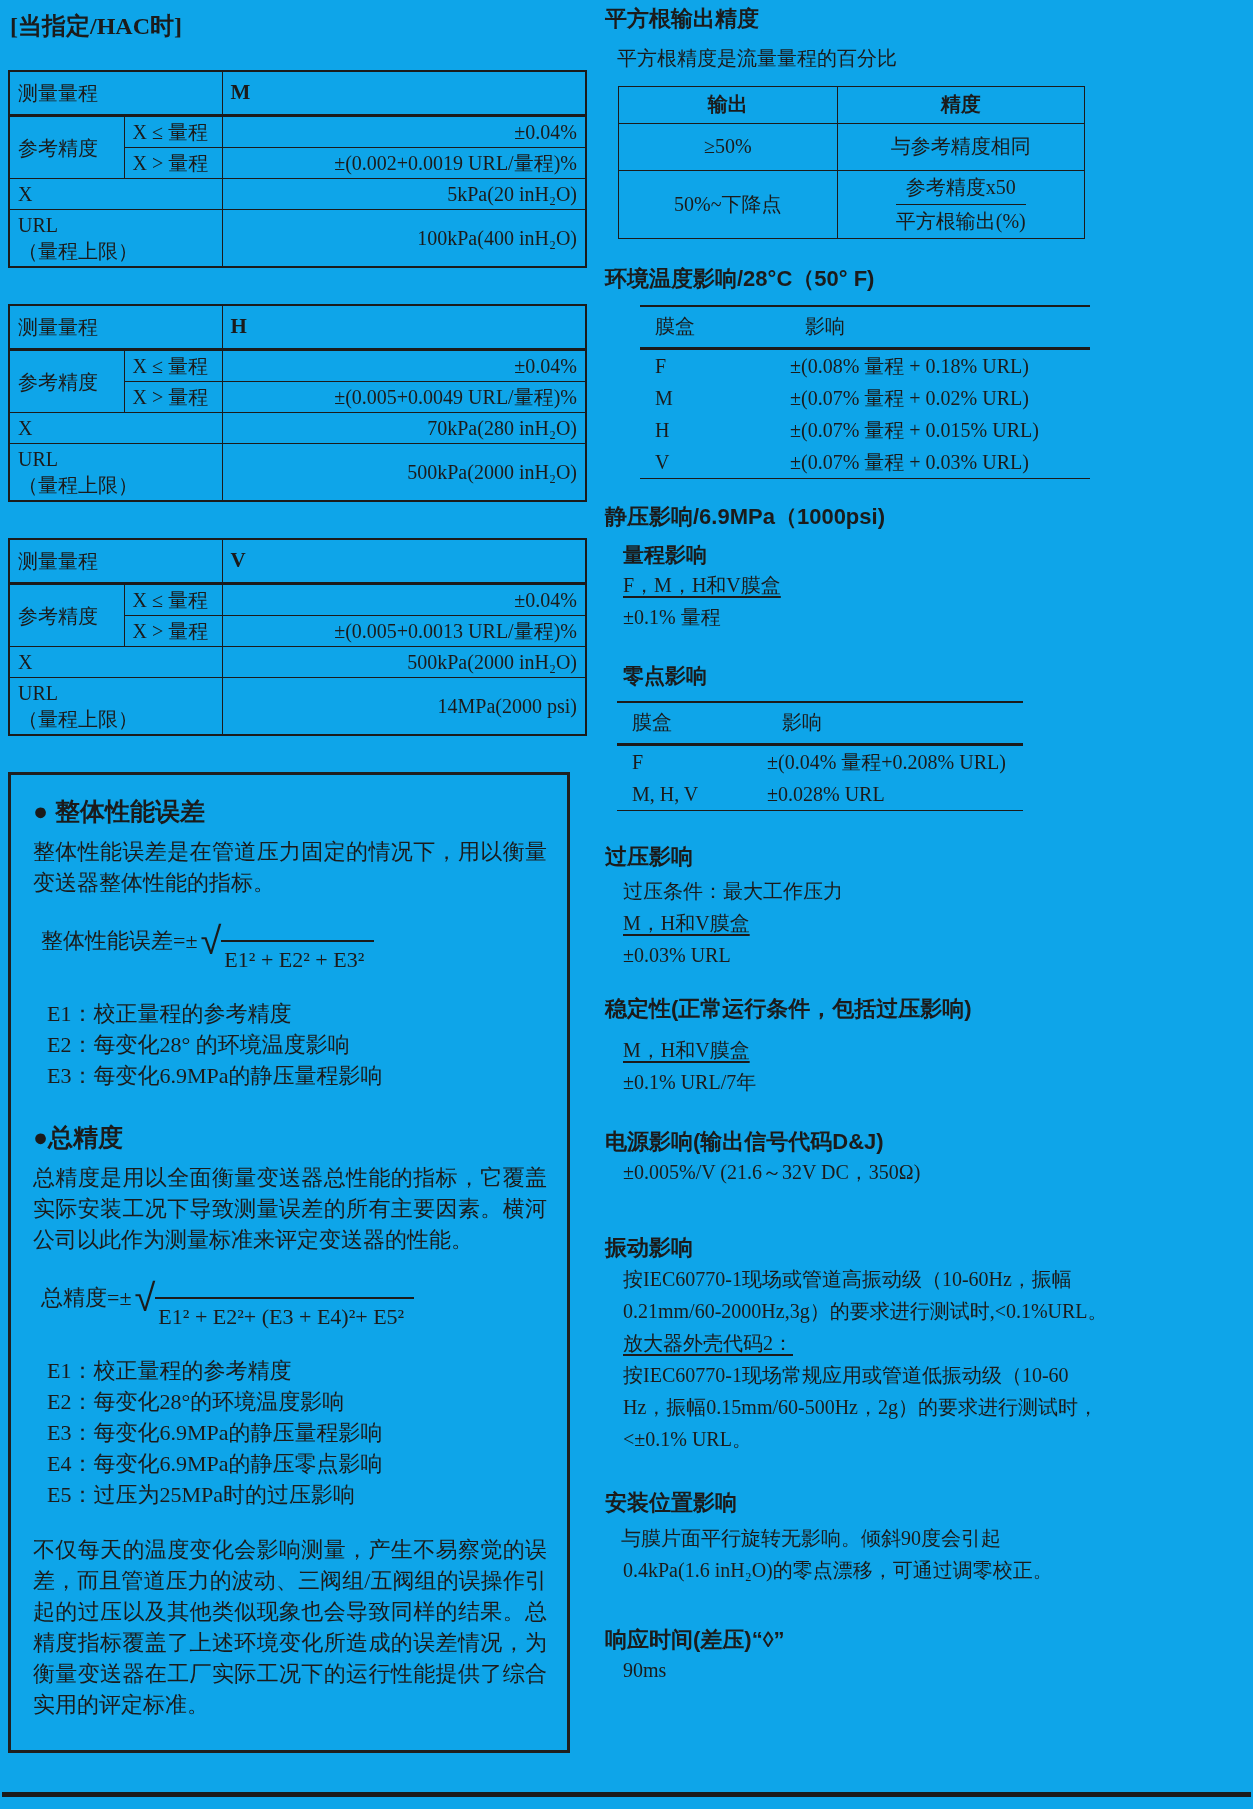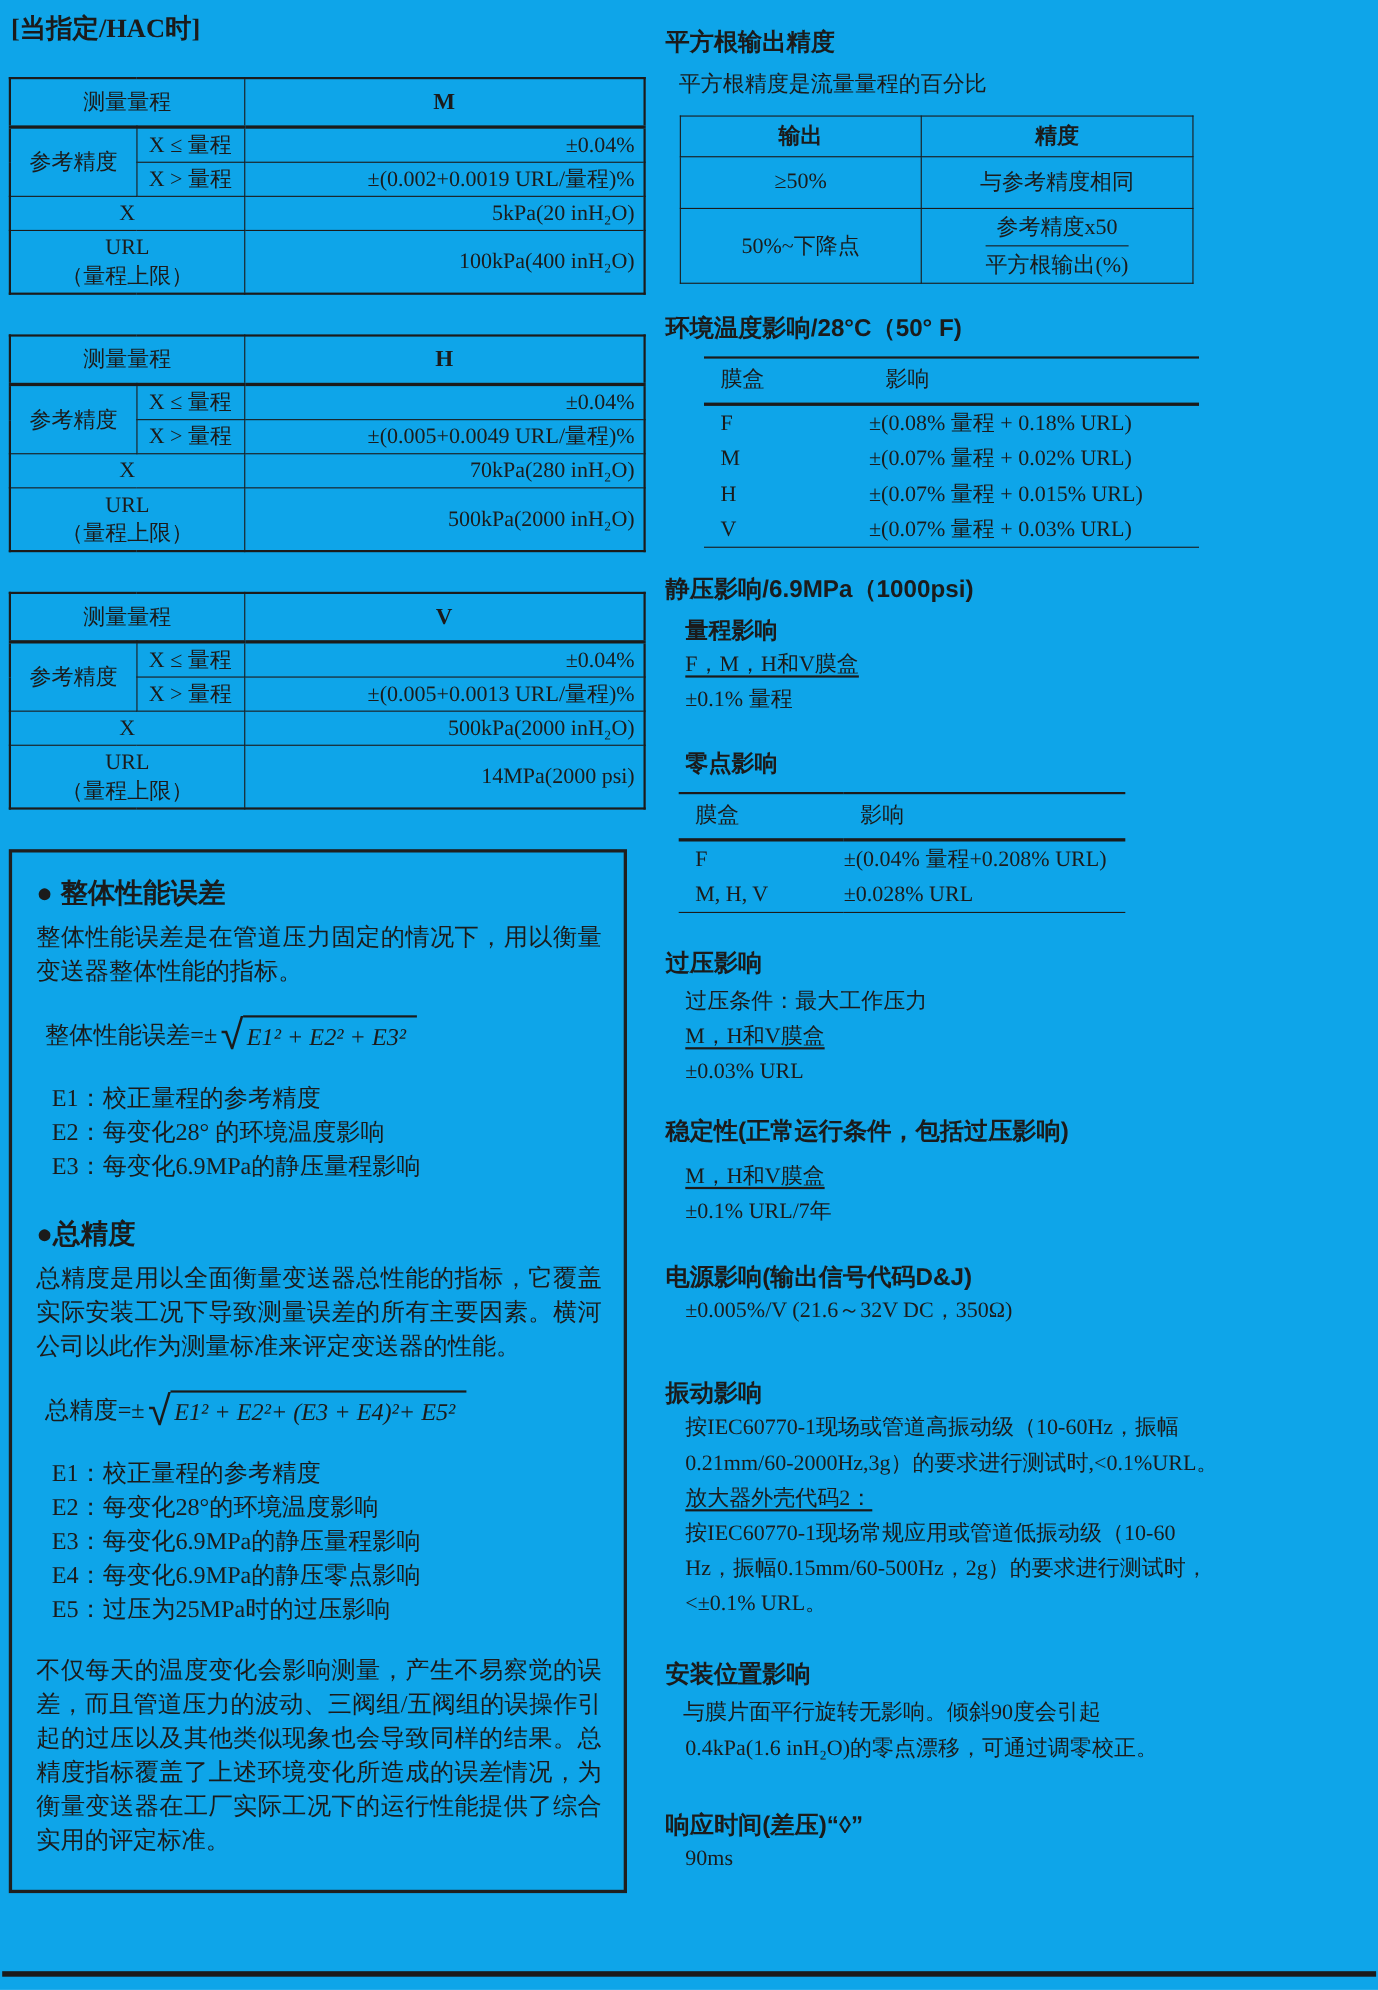--- a/index.html
+++ b/index.html
@@ -2,47 +2,47 @@
 <html><head>
 <meta charset="utf-8">
 <style>
   html,body { margin:0; padding:0; background:#fff; }
   .page {
     position:relative; width:1253px; height:1809px; background:#0ea5e9;
     font-family:"Liberation Serif","DejaVu Serif",serif; color:#1b1b1b;
     overflow:hidden;
   }
   .col-left  { position:absolute; left:8px;  top:10px; width:577px; }
-  .col-right { position:absolute; left:605px; top:24px;  width:648px; }
+  .col-right { position:absolute; left:605px; top:5px;  width:648px; }
 
   .doc-title { font-size:24px; font-weight:bold; margin:0 0 28px 2px; }
 
   
   .range-table { border-collapse:collapse; table-layout:fixed; width:577px;
     margin:0 0 36px 0; font-size:20px; border:2.5px solid #1b1b1b; }
   .range-table td { border:1.6px solid #1b1b1b; padding:2px 8px; line-height:1.3;text-align:right; }
   .range-table tr.rt-h td { border-bottom:3px solid #1b1b1b; height:38px; }
-  .range-table .c { text-align:center; }
+  .range-table .c { text-align:left; }
   .range-table .hv { font-weight:bold; font-size:21px; }
   .range-table .val { padding-left:12px; }
   .range-table tr.rt-r { height:29px; }
   .range-table tr.rt-url td { height:48px; }
 
   
   .perf-box { border:3px solid #1f1f1f; width:562px; box-sizing:border-box;
     padding:20px 20px 24px 22px; font-size:22px; }
   .box-h { font-family:"Liberation Sans","DejaVu Sans",sans-serif;
     font-size:25px; font-weight:bold; margin:0 0 8px 0; }
   .box-h2 { margin-top:30px; }
   .box-p { margin:6px 0; line-height:31px; text-align:justify; }
   .e-def { margin-left:14px; line-height:31px; }
   .formula { display:flex; align-items:flex-start; margin:24px 0 22px 8px; }
   .f-lhs { line-height:38px; }
   .radical { font-size:38px; line-height:38px; margin-left:3px; font-family:"DejaVu Sans",sans-serif; font-weight:200;}
-  .vinculum { border-top:2px solid #1b1b1b; line-height:33px; padding:1px 10px 0 3px; margin-top:1px;font-style:italic; }
+  .vinculum { border-top:2px solid #1b1b1b; line-height:33px; padding:1px 10px 0 3px; margin-top:18px; }
   .note-p { margin-top:24px; }
 
   
   .sec-h { font-family:"Liberation Sans","DejaVu Sans",sans-serif;
     font-size:22px; font-weight:bold; margin:0; line-height:1.3; }
   .sub-h { font-family:"Liberation Sans","DejaVu Sans",sans-serif;
     font-size:21px; font-weight:bold; margin:0; line-height:1.4; }
   .r-body { font-size:20px; line-height:32px; margin-left:18px; }
   .uline { text-decoration:underline; text-underline-offset:4px; }
 

